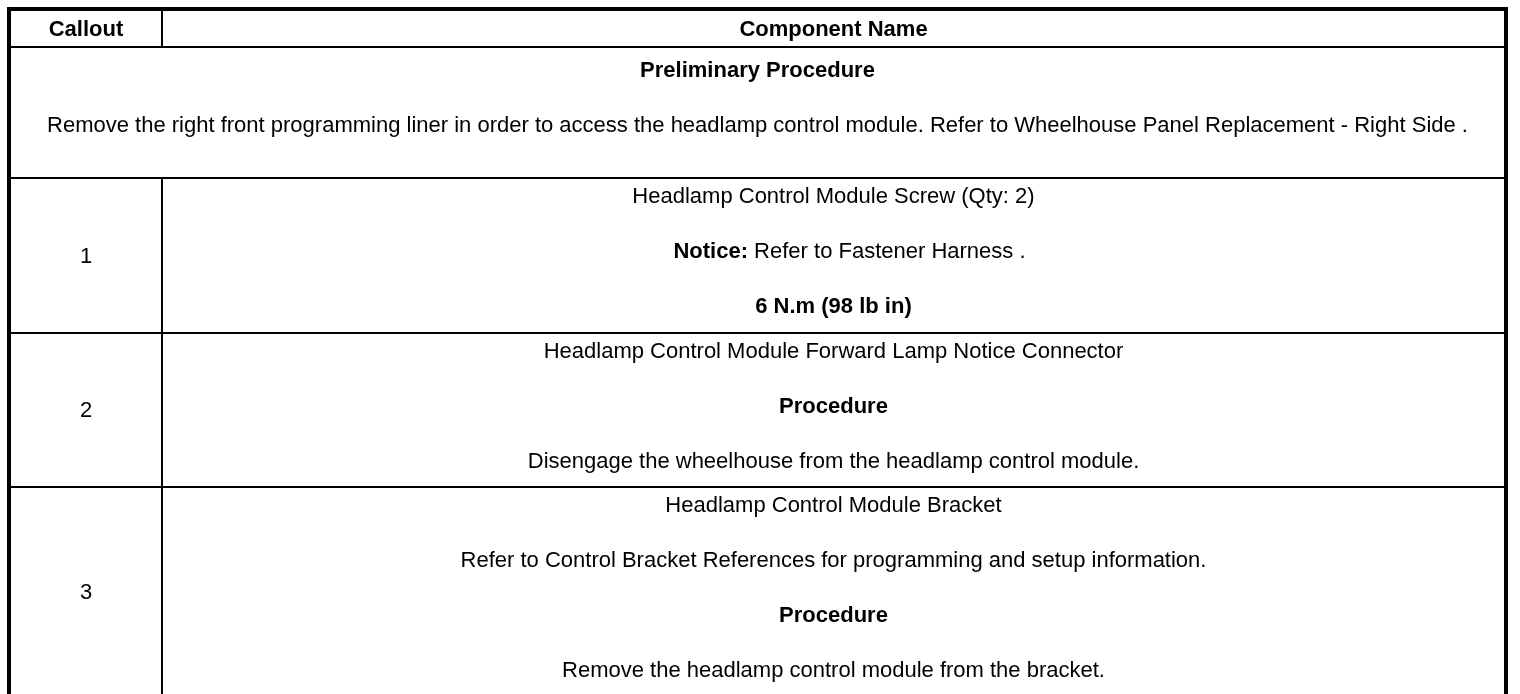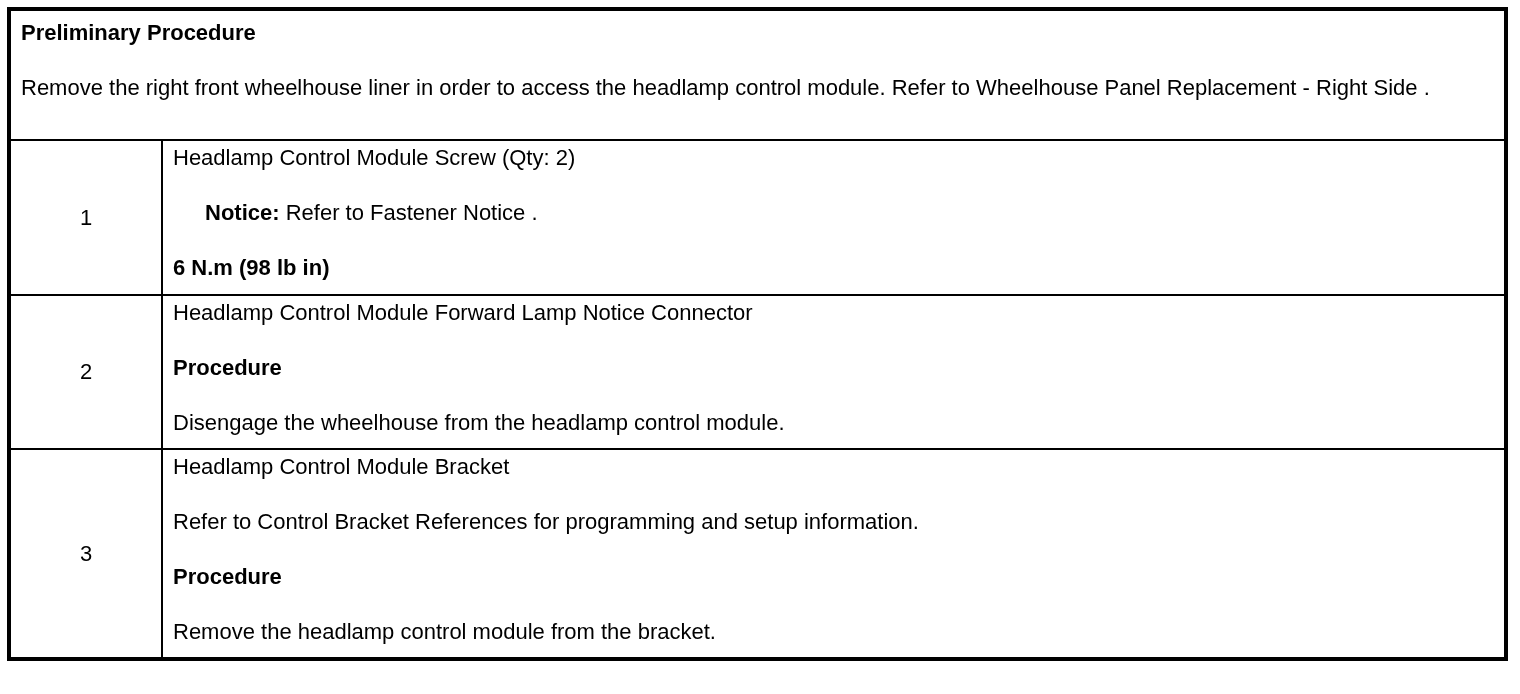--- a/index.html
+++ b/index.html
@@ -44,49 +44,53 @@
   tr.row-3 { height: 200px; }
   td.callout-cell {
     text-align: center;
     vertical-align: middle;
     padding: 2px;
   }
   td.component-cell {
     vertical-align: top;
     padding: 2px 10px 10px 10px;
   }
-  p.para { margin: 0; }
+  p.para { margin: 0; text-align: center; }
   p.para + p.para { margin-top: 25px; }
   .bold { font-weight: bold; margin-left: 32px; }
 </style>
 </head>
 <body>
 
 <table class="callout-table">
   <colgroup>
     <col class="callout-col">
     <col>
   </colgroup>
 
   <tbody>
+      <tr class="header-row">
+    <th>Callout</th>
+    <th>Component Name</th>
+  </tr>
 
   <tr class="preliminary-row">
     <td class="preliminary-cell" colspan="2">
       <p class="para bold">Preliminary Procedure</p>
-      <p class="para">Remove the right front wheelhouse liner in order to access the headlamp control module. Refer to Wheelhouse Panel Replacement - Right Side .</p>
+      <p class="para">Remove the right front programming liner in order to access the headlamp control module. Refer to Wheelhouse Panel Replacement - Right Side .</p>
     </td>
   </tr>
 
   <tr class="row-1">
     <td class="callout-cell">1</td>
     <td class="component-cell">
       <p class="para">Headlamp Control Module Screw (Qty: 2)</p>
       <p class="para">
         <span class="bold">Notice:</span>
-        <span>Refer to Fastener Notice .</span>
+        <span>Refer to Fastener Harness .</span>
       </p>
       <p class="para bold">6 N.m (98 lb in)</p>
     </td>
   </tr>
 
   <tr class="row-2">
     <td class="callout-cell">2</td>
     <td class="component-cell">
       <p class="para">Headlamp Control Module Forward Lamp Notice Connector</p>
       <p class="para bold">Procedure</p>

